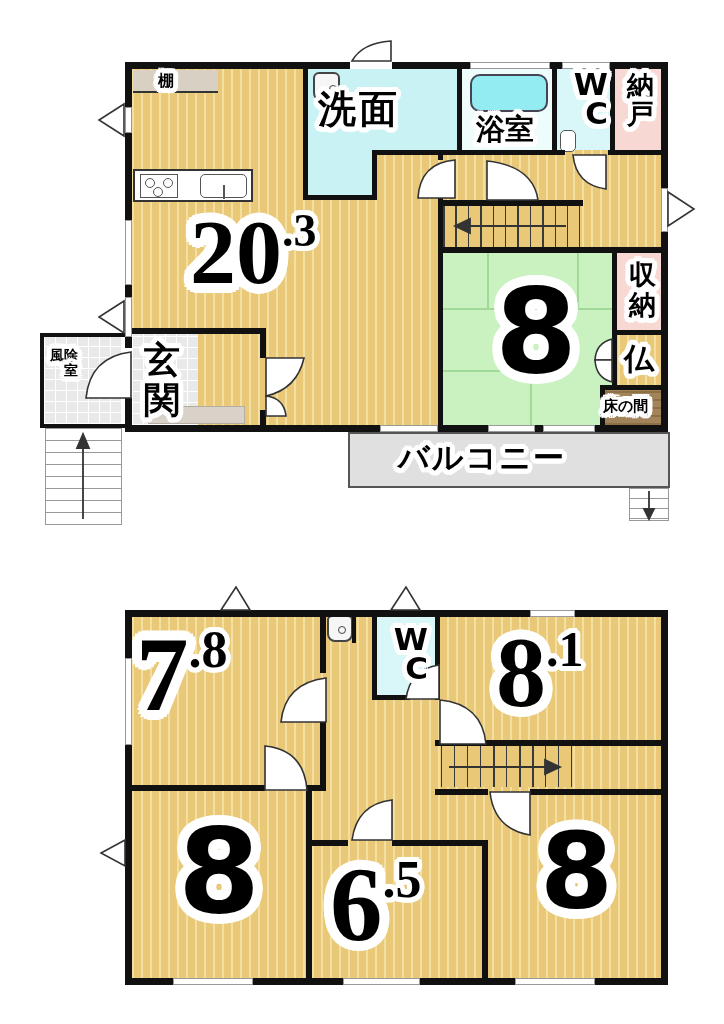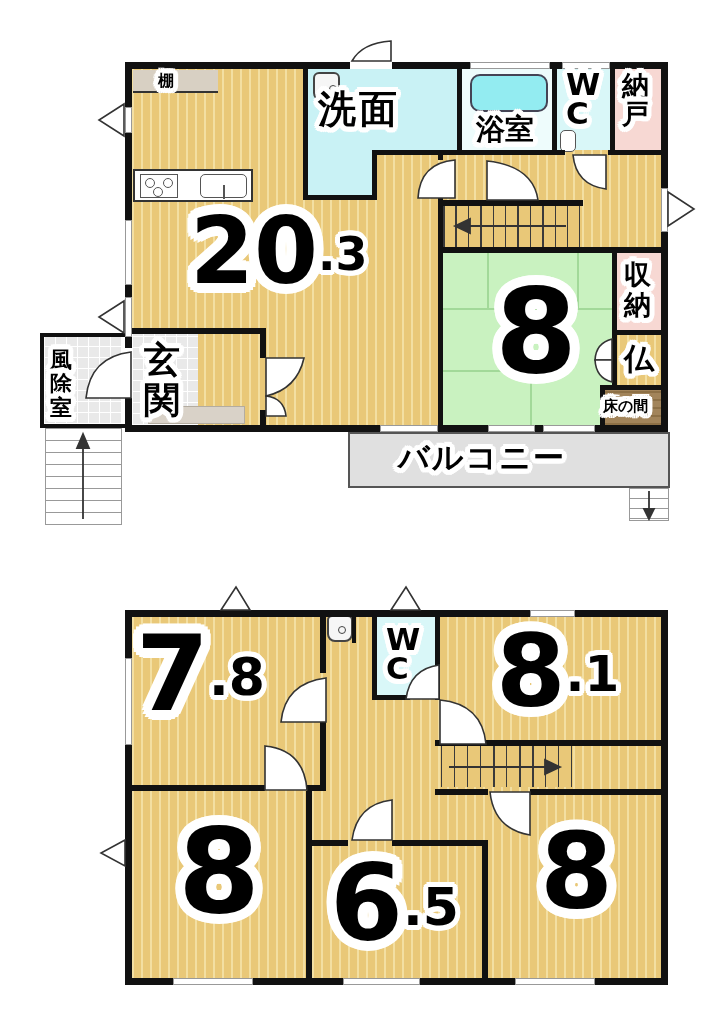--- a/index.html
+++ b/index.html
@@ -31,22 +31,22 @@
   .ol-sm{text-shadow:5px 0 0 #fff,4.6px 1.9px 0 #fff,3.5px 3.5px 0 #fff,1.9px 4.6px 0 #fff,
     0 5px 0 #fff,-1.9px 4.6px 0 #fff,-3.5px 3.5px 0 #fff,-4.6px 1.9px 0 #fff,-5px 0 0 #fff,
     -4.6px -1.9px 0 #fff,-3.5px -3.5px 0 #fff,-1.9px -4.6px 0 #fff,0 -5px 0 #fff,
     1.9px -4.6px 0 #fff,3.5px -3.5px 0 #fff,4.6px -1.9px 0 #fff;}
   .ol-lg{text-shadow:10px 0 0 #fff,9.2px 3.8px 0 #fff,7.1px 7.1px 0 #fff,3.8px 9.2px 0 #fff,
     0 10px 0 #fff,-3.8px 9.2px 0 #fff,-7.1px 7.1px 0 #fff,-9.2px 3.8px 0 #fff,-10px 0 0 #fff,
     -9.2px -3.8px 0 #fff,-7.1px -7.1px 0 #fff,-3.8px -9.2px 0 #fff,0 -10px 0 #fff,
     3.8px -9.2px 0 #fff,7.1px -7.1px 0 #fff,9.2px -3.8px 0 #fff,
     5px 0 0 #fff,0 5px 0 #fff,-5px 0 0 #fff,0 -5px 0 #fff,
     3.5px 3.5px 0 #fff,-3.5px 3.5px 0 #fff,3.5px -3.5px 0 #fff,-3.5px -3.5px 0 #fff;}
-  .vert{white-space:normal;word-break:break-all;text-align:left;}
-  .numrow{display:flex;align-items:center;}
+  .vert{white-space:normal;word-break:break-all;text-align:right;}
+  .numrow{display:flex;align-items:flex-start;font-family:Liberation Serif, serif;}
   .dec{position:relative;top:2px;}
   .ovl{position:absolute;left:0;top:0;width:724px;height:1024px;z-index:7;pointer-events:none;}
   .fixture{position:absolute;box-sizing:border-box;z-index:3;}
 </style>
 </head>
 <body>
 
 <div id="canvas">
 
   <div>
@@ -146,21 +146,21 @@
       <div class="numrow">
         <span class="ol-lg" style="font-size:92px;position:static;">20</span>
         <span class="ol-sm dec" style="font-size:46px;position:relative;">.3</span>
       </div>
     </div>
     <div class="ol ol-lg" style="left:495px;top:272px;font-size:118px;">8</div>
     <div class="ol ol-sm vert" style="left:624px;top:260px;width:32px;font-size:27px;line-height:1.1;">収納</div>
     <div class="ol ol-sm" style="left:624px;top:344px;font-size:30px;">仏</div>
     <div class="ol ol-sm" style="left:603px;top:399px;font-size:15px;">床の間</div>
     <div class="ol ol-sm vert" style="left:144px;top:340px;width:34px;font-size:36px;line-height:1.1;">玄関</div>
-    <div class="ol ol-sm vert" style="left:50px;top:348px;width:28px;font-size:22px;line-height:1.1;font-family:Liberation Serif, serif;">風除室</div>
+    <div class="ol ol-sm vert" style="left:50px;top:348px;width:28px;font-size:14px;line-height:1.1;font-family:Liberation Serif, serif;">風除室</div>
     <div class="ol ol-sm" style="left:398px;top:442px;font-size:31px;letter-spacing:2px;">バルコニー</div>
   </div>
 
   <div>
     <div class="abs floor-wood" style="left:132px;top:617px;width:529px;height:361px;z-index:1;"></div>
     <div class="abs floor-wc" style="left:377px;top:617px;width:58px;height:80px;z-index:2;"></div>
     <div class="abs stairs" style="left:441px;top:746px;width:132px;height:41px;z-index:3;background-image:repeating-linear-gradient(90deg,#3a3a3a 0 1.5px,rgba(0,0,0,0) 1.5px 13px);"></div>
     <div class="fixture" style="left:327px;top:615px;width:26px;height:27px;background:#f6f6f6;border:2px solid #444;border-radius:5px 5px 8px 8px;">
       <div class="abs" style="left:9px;top:9px;width:6px;height:6px;border:1px solid #444;border-radius:50%;"></div>
     </div>

